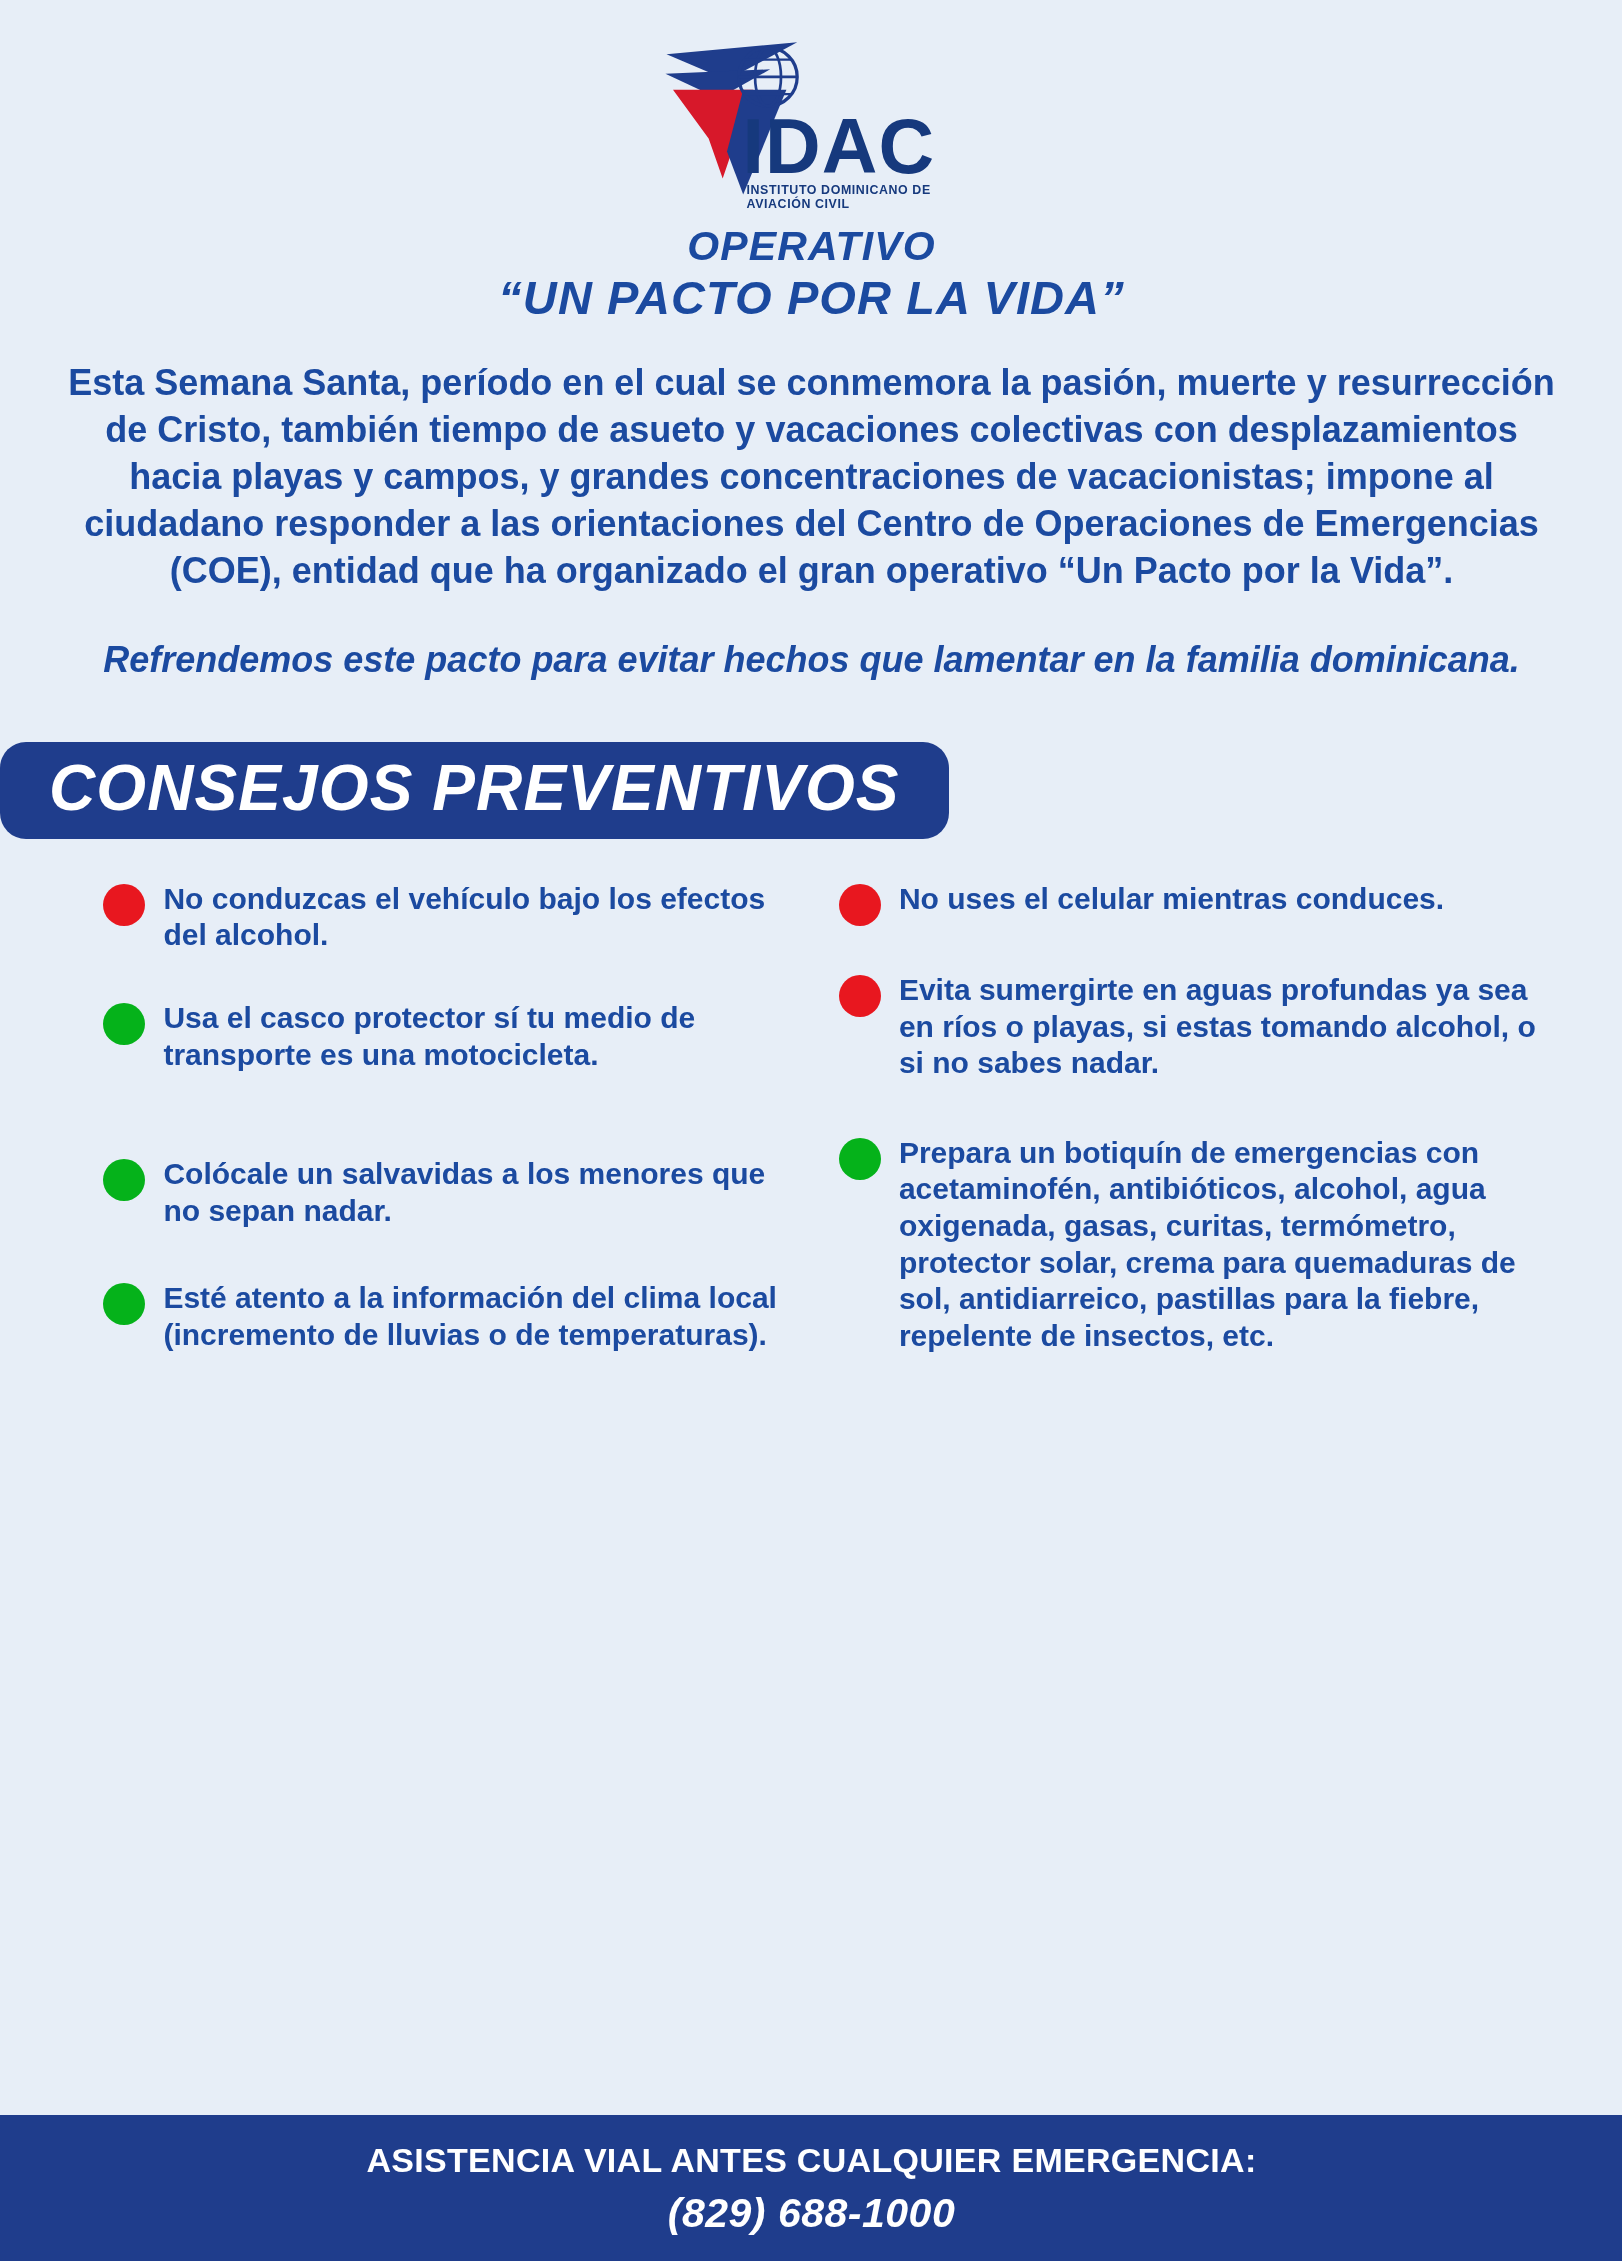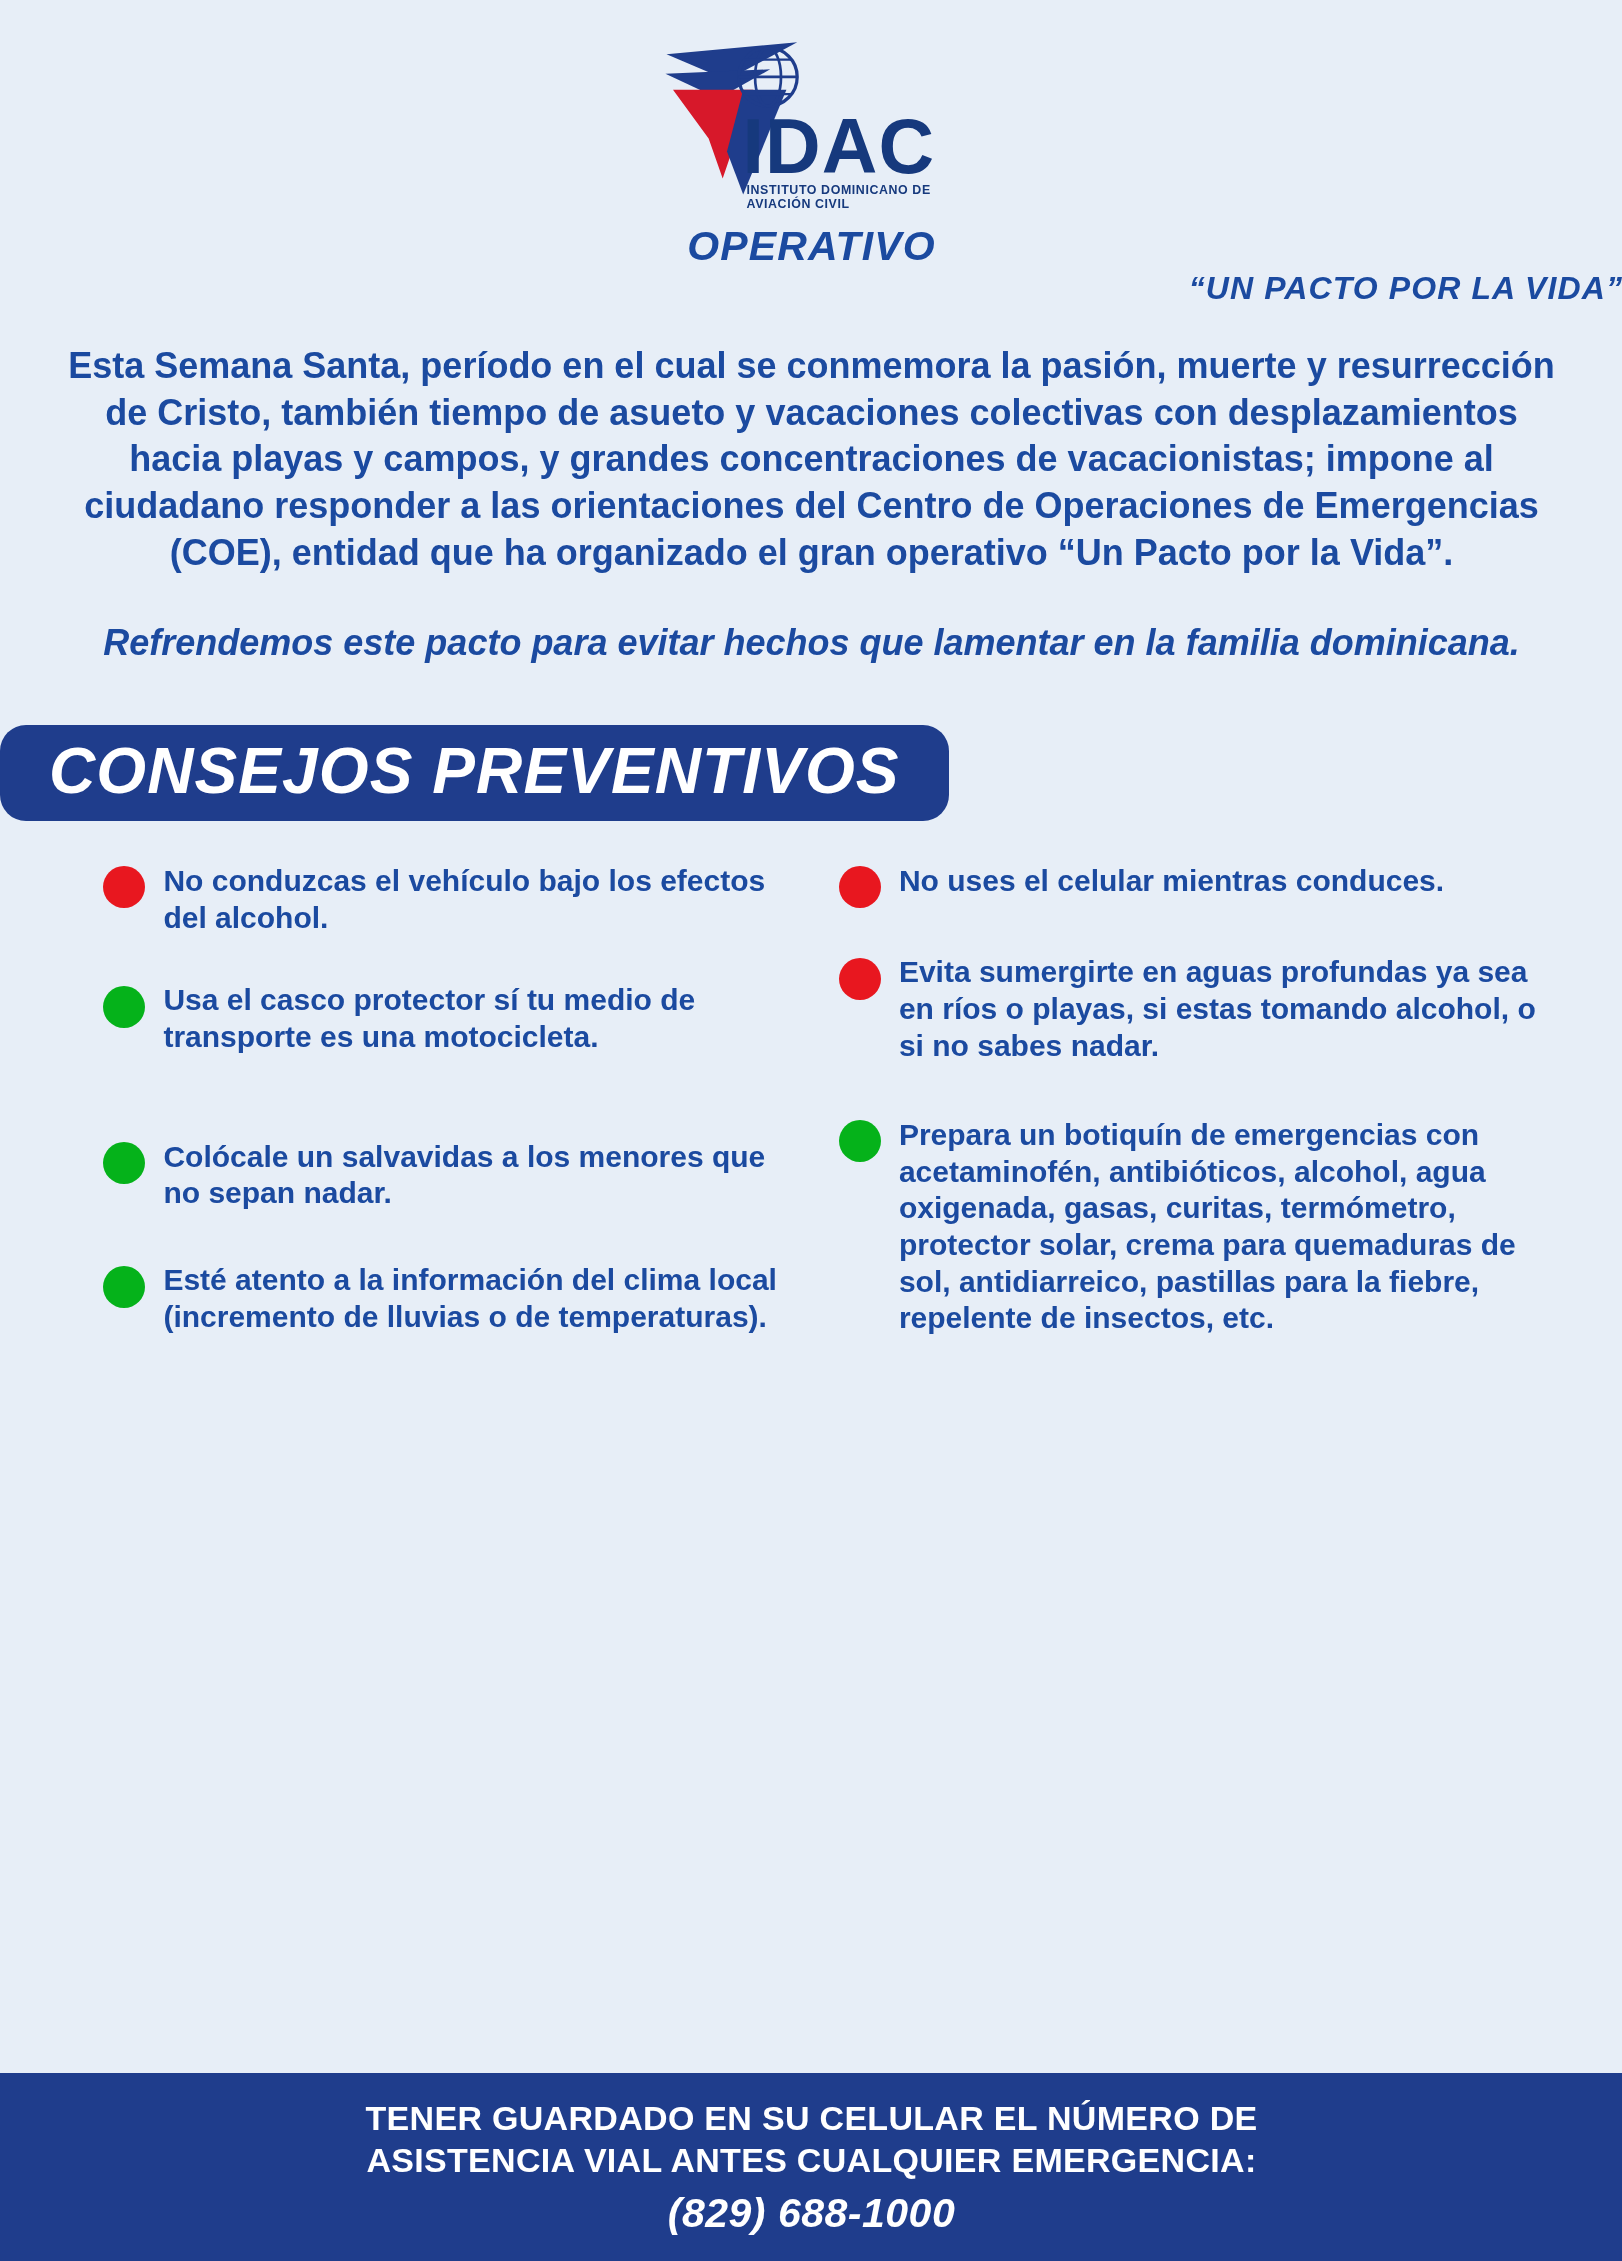--- a/index.html
+++ b/index.html
@@ -70,24 +70,23 @@
     text-align: center;
     color: #1b4aa0;
     font-weight: bold;
     font-style: italic;
     font-size: 41px;
     line-height: 1.18;
     letter-spacing: 1.1px;
     margin-top: 21.6px;
   }
   .op-title .line2 {
-    font-size: 32px;
+    font-size: 47px;
     display: block;
     letter-spacing: 1.1px;
-    text-align: right;
   }
 
   .intro {
     margin: 35px 59px 0 59px;
     text-align: center;
     color: #1b4aa0;
     font-size: 36px;
     font-weight: bold;
     line-height: 1.30;
   }
@@ -269,19 +268,18 @@
 
       <div class="tip">
         <span class="dot green"></span>
         <span class="tip-text">Prepara un botiquín de emergencias con acetaminofén, antibióticos, alcohol, agua oxigenada, gasas, curitas, termómetro, protector solar, crema para quemaduras de sol, antidiarreico, pastillas para la fiebre, repelente de insectos, etc.</span>
       </div>
 
     </div>
   </div>
 
   <div class="footer">
-    <div class="footer-line">TENER GUARDADO EN SU CELULAR EL NÚMERO DE</div>
     <div class="footer-line">ASISTENCIA VIAL ANTES CUALQUIER EMERGENCIA:</div>
     <div class="footer-phone">(829) 688-1000</div>
   </div>
 
 </div>
 
 
 </body></html>

